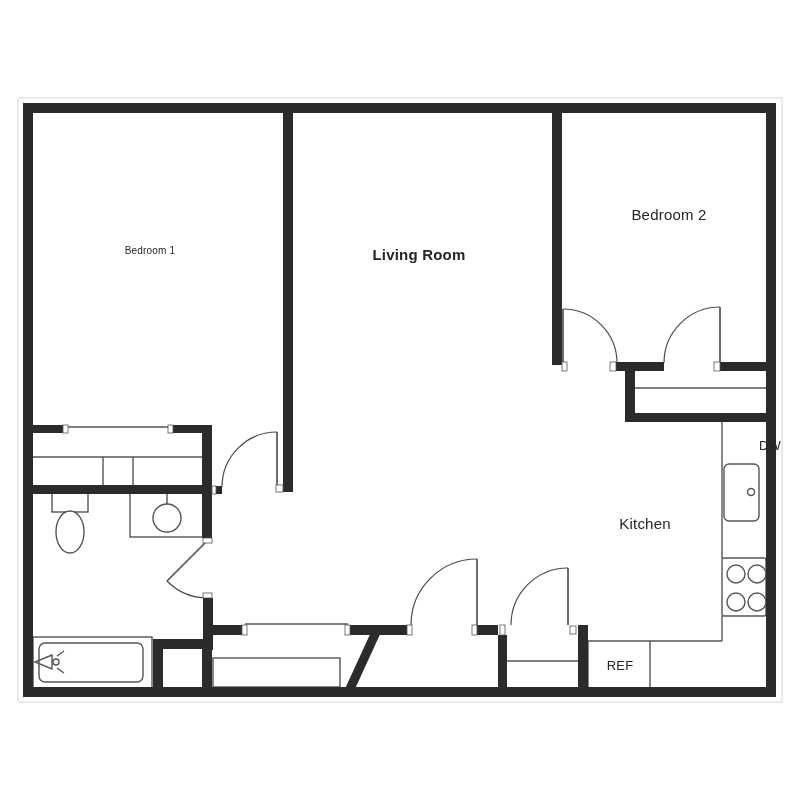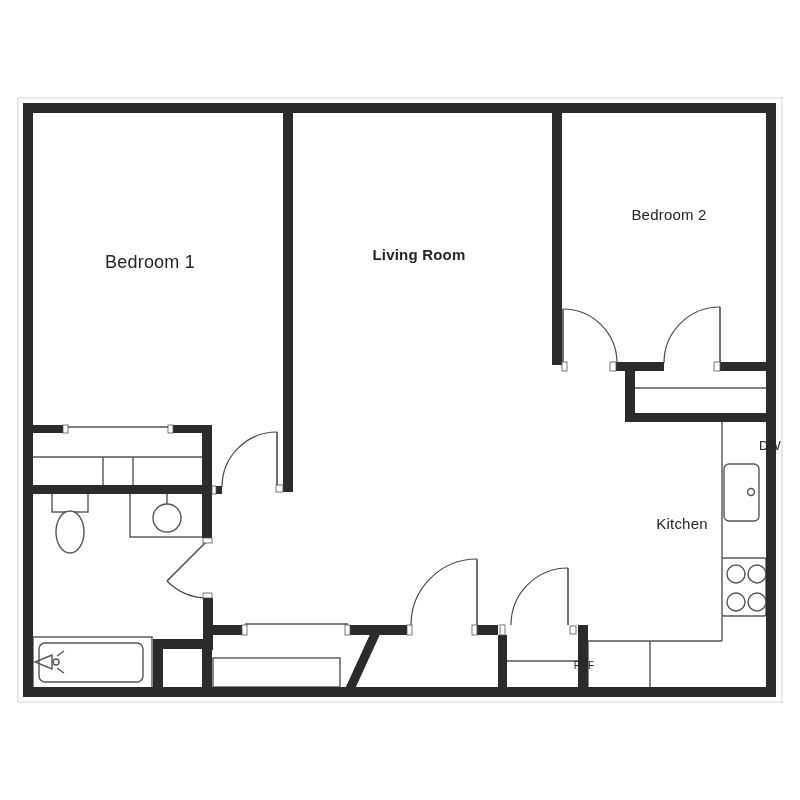--- a/index.html
+++ b/index.html
@@ -92,19 +92,19 @@
       <rect x="407" y="625" width="5" height="10" fill="#ffffff" stroke="#555555" stroke-width="0.8"></rect>
       <rect x="472" y="625" width="5" height="10" fill="#ffffff" stroke="#555555" stroke-width="0.8"></rect>
       <rect x="500" y="625" width="5" height="10" fill="#ffffff" stroke="#555555" stroke-width="0.8"></rect>
       <rect x="570" y="626" width="6" height="8" fill="#ffffff" stroke="#555555" stroke-width="0.8"></rect>
       <rect x="562" y="362" width="5" height="9" fill="#ffffff" stroke="#555555" stroke-width="0.8"></rect>
       <rect x="610" y="362" width="6" height="9" fill="#ffffff" stroke="#555555" stroke-width="0.8"></rect>
       <rect x="714" y="362" width="6" height="9" fill="#ffffff" stroke="#555555" stroke-width="0.8"></rect>
       <rect x="203" y="538" width="9" height="5" fill="#ffffff" stroke="#555555" stroke-width="0.8"></rect>
       <rect x="203" y="593" width="9" height="5" fill="#ffffff" stroke="#555555" stroke-width="0.8"></rect>
     </svg>
-  <div class="label" style="left: 150px; top: 262px; font-size: 18px;">Bedroom 1</div>
+  <div class="label" style="left: 150px; top: 250px; font-size: 10px;">Bedroom 1</div>
   <div class="label" style="left: 419px; top: 254px; font-size: 15px; font-weight: bold;">Living Room</div>
   <div class="label" style="left: 669px; top: 214px; font-size: 15px; text-align: right;">Bedroom 2</div>
-  <div class="label" style="left: 645px; top: 523px; font-size: 15px; margin-left: 37px;">Kitchen</div>
+  <div class="label" style="left: 645px; top: 523px; font-size: 15px;">Kitchen</div>
   <div class="label" style="left: 742px; top: 445px; font-size: 13px; margin-left: 28px;">DW</div>
-  <div class="label" style="left: 584px; top: 665px; font-size: 10px;">REF</div>
+  <div class="label" style="left: 620px; top: 665px; font-size: 13px;">REF</div>
 </div>
 
 </body></html>

